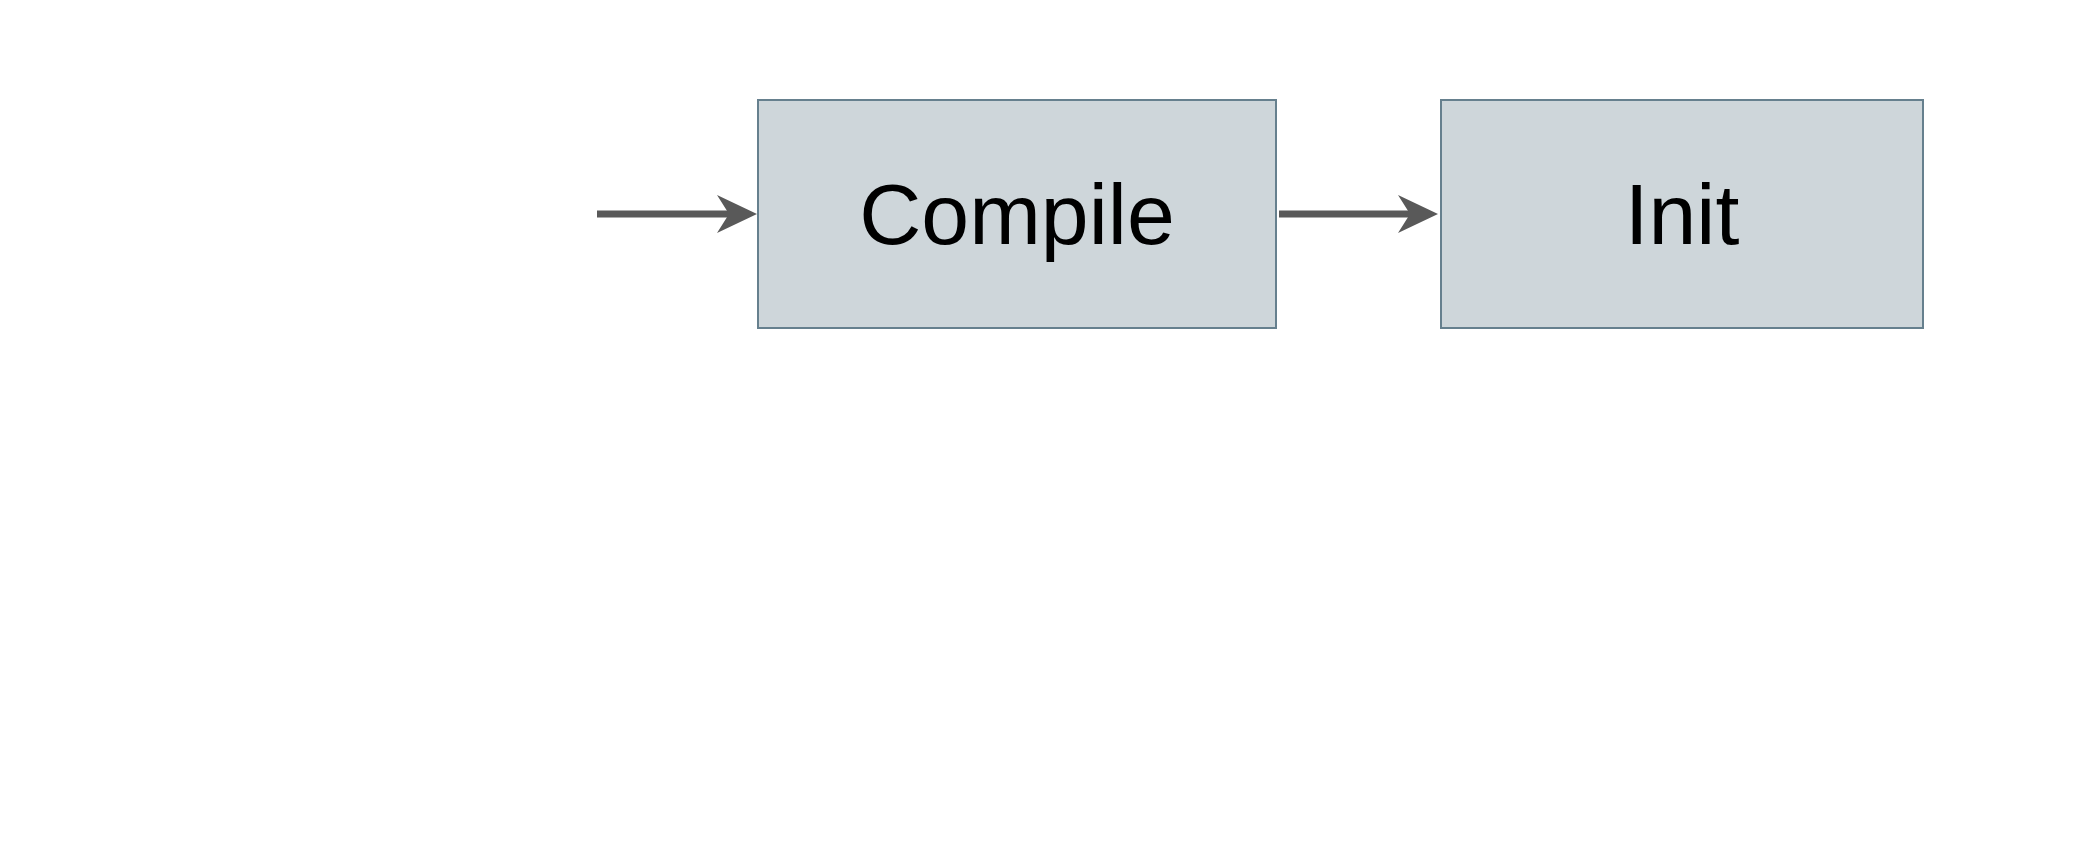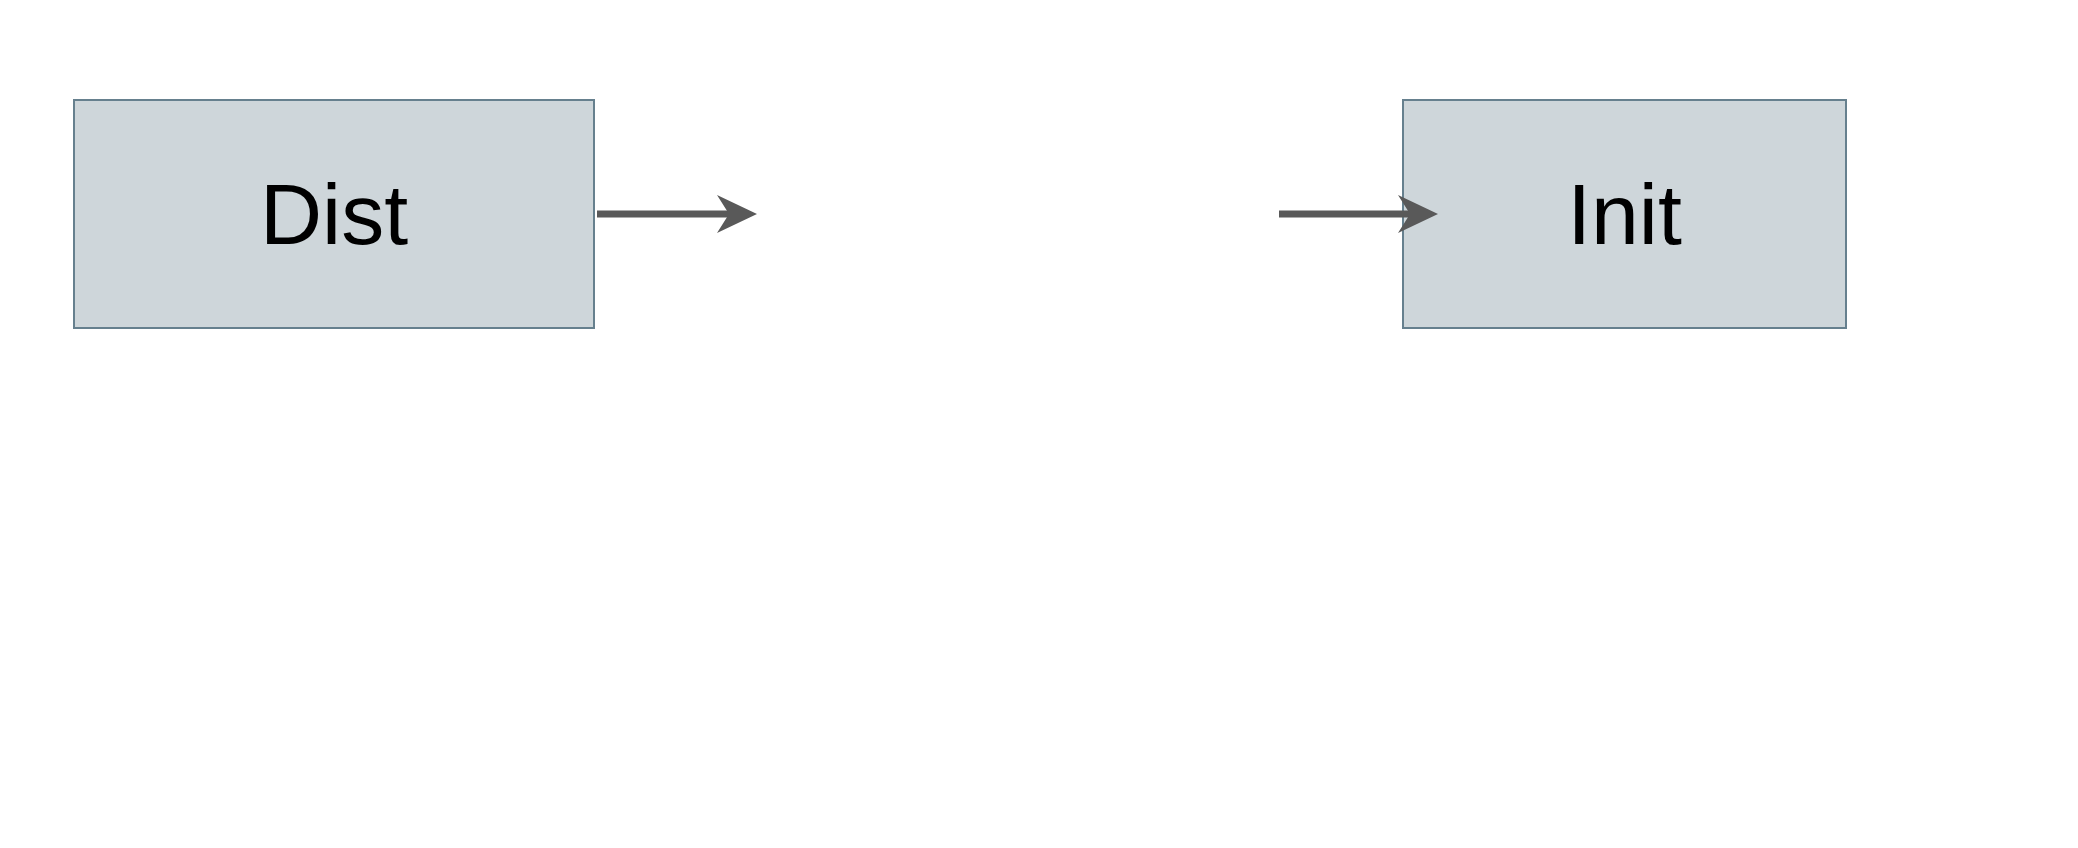--- a/index.html
+++ b/index.html
@@ -32,21 +32,21 @@
     justify-content: center;
   }
   .node span {
     color: var(--node-text);
     font-size: 86px;
     line-height: 1;
     white-space: nowrap;
   }
   .node-dist    { left: 73px;   top: 99px;  width: 522px; height: 230px; }
   .node-compile { left: 757px;  top: 99px;  width: 520px; height: 230px; }
-  .node-init    { left: 1402px; top: 99px;  width: 445px; height: 230px; }
+  .node-init    { left: 1440px; top: 99px;  width: 484px; height: 230px; }
   .node-clean   { left: 757px;  top: 512px; width: 520px; height: 231px; }
   .edges {
     position: absolute;
     left: 0; top: 0;
     width: 2078px;
     height: 848px;
     pointer-events: none;
   }
   .edge-line {
     stroke: var(--arrow);
@@ -56,24 +56,24 @@
   .edge-head {
     fill: var(--arrow);
     stroke: none;
   }
 </style>
 </head>
 <body>
 
 <div class="canvas">
 
-  <div class="node node-dist">
-    <span>Dist</span>
+
+  <div class="node node-compile">
+    <span>Compile</span>
   </div>
-
 
   <div class="node node-init">
     <span>Init</span>
   </div>
 
 
   <svg class="edges" viewBox="0 0 2078 848" xmlns="http://www.w3.org/2000/svg">
     <g>
       <line class="edge-line" x1="597" y1="214" x2="731" y2="214"></line>
       <path class="edge-head" d="M 757 214 L 717 195 L 729 214 L 717 233 Z"></path>

